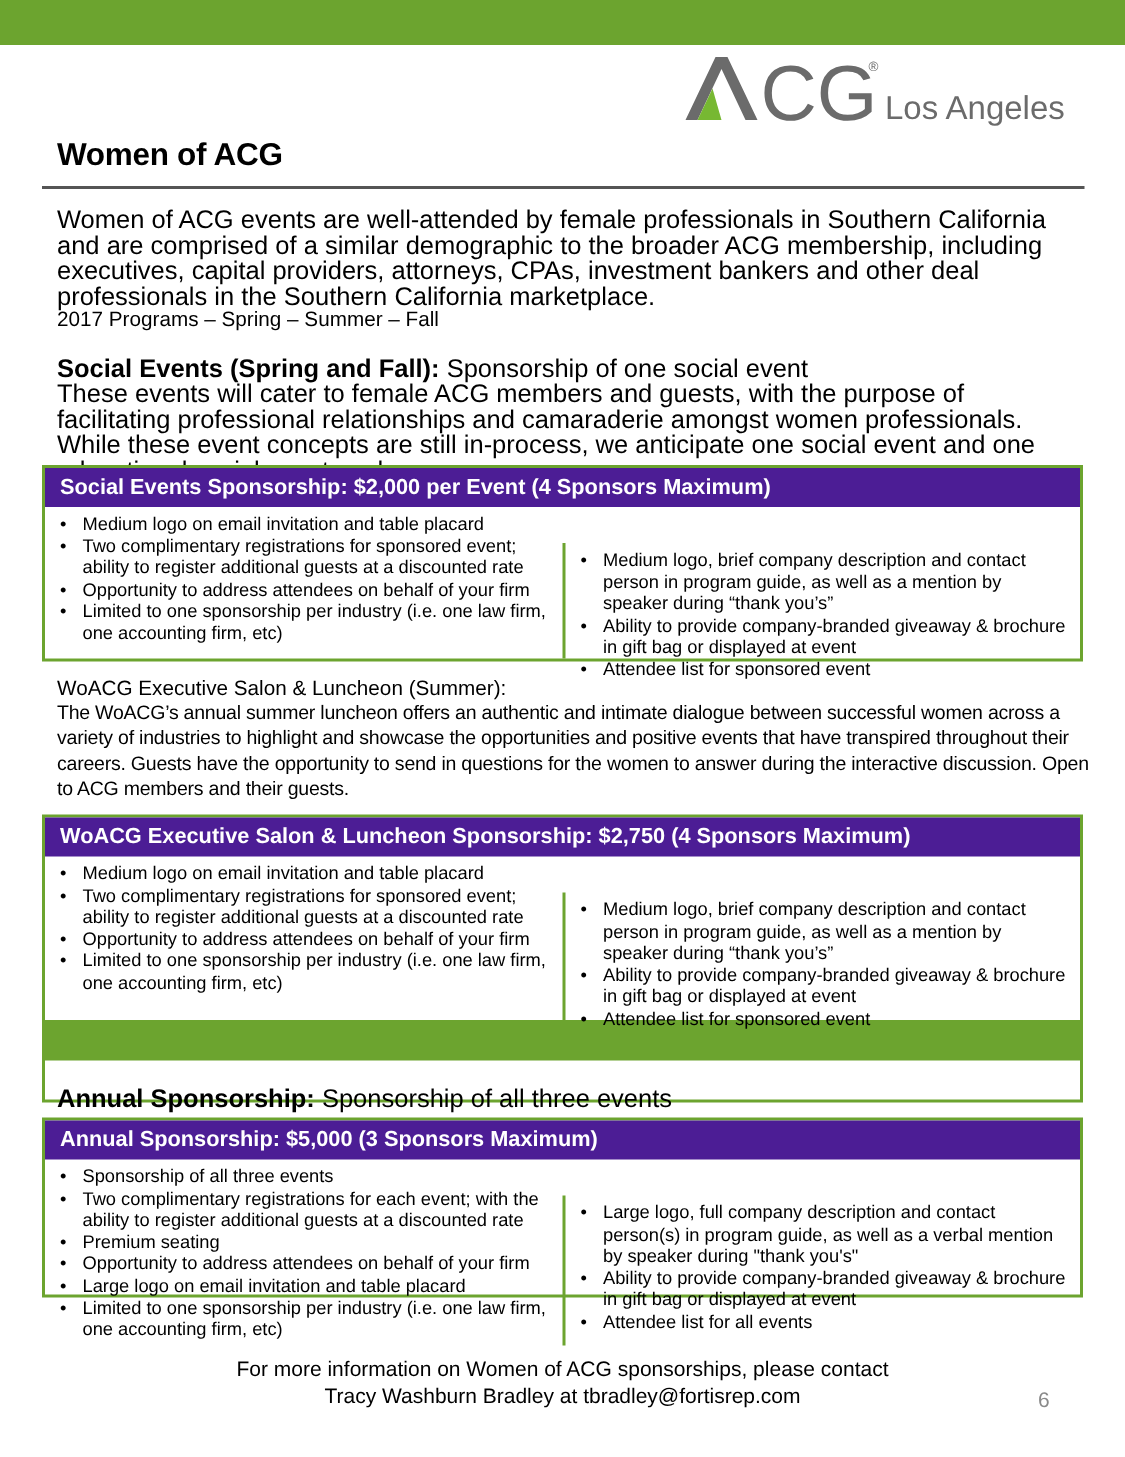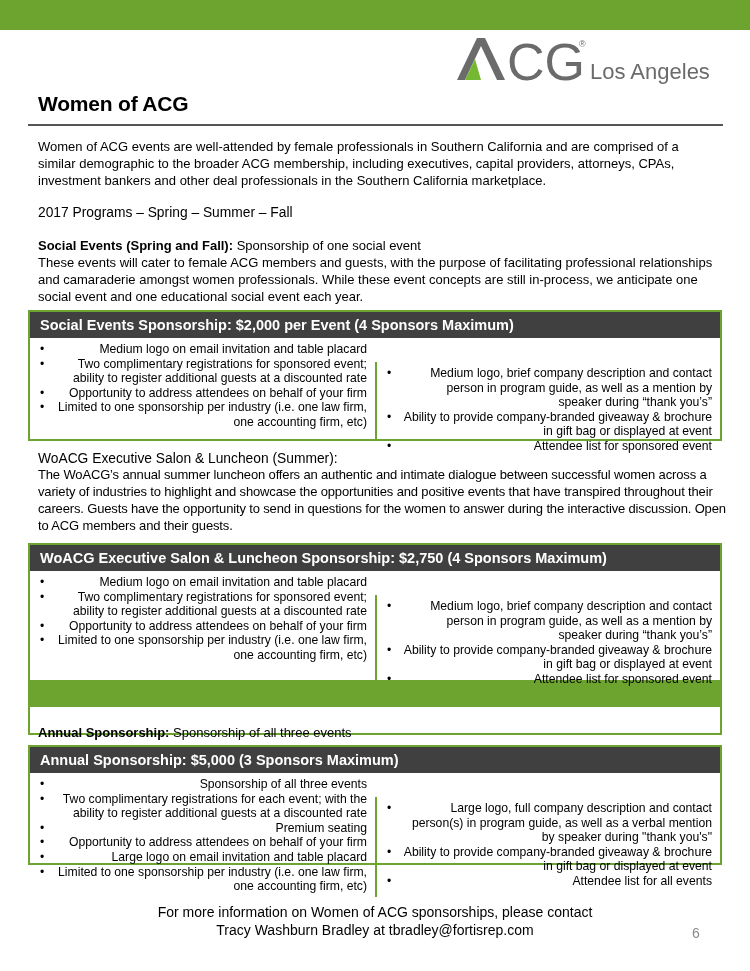--- a/index.html
+++ b/index.html
@@ -7,32 +7,32 @@
     width: 750px; height: 971px; background: #ffffff; position: relative; overflow: hidden;
     font-family: "Liberation Sans", sans-serif; color: #000;
   }
   .topbar { position: absolute; left: 0; top: 0; width: 750px; height: 30px; background: #6ca42f; }
   .logo { position: absolute; left: 455px; top: 34px; width: 270px; height: 52px; }
   .logo svg { display: block; }
   .title {
     position: absolute; left: 38px; top: 92px; font-size: 21px; font-weight: bold; letter-spacing: -0.2px;
   }
   .title-rule { position: absolute; left: 28px; top: 124px; width: 695px; height: 2px; background: #555; }
-  .para { position: absolute; left: 38px; font-size: 13px; line-height: 17px; width: 680px; }
+  .para { position: absolute; left: 38px; font-size: 17px; line-height: 17px; width: 680px; }
   .intro { top: 138px; }
   .programs { top: 204px; font-weight: normal; font-size: 13.8px; }
   .social-intro { top: 237px; }
   .bold { font-weight: bold; }
   .luncheon-heading { top: 450px; left: 38px; font-weight: normal; font-size: 13.8px; }
   .luncheon-text { top: 466px; font-family: "Liberation Sans", sans-serif; font-size: 13px; line-height: 17px; width: 690px; letter-spacing: -0.15px; }
   .annual-intro { top: 724px; left: 38px; }
 
   .box { position: absolute; left: 28px; width: 694px; border: 2px solid #6ca42f; box-sizing: border-box; background: #fff; }
-  .box-head { background: #404040; color: #fff; font-weight: bold; font-size: 14.5px; height: 26px; line-height: 26px; padding-left: 10px; }
-  .box-body { display: flex; text-align: right; }
+  .box-head { background: #4c1d95; color: #fff; font-weight: bold; font-size: 14.5px; height: 26px; line-height: 26px; padding-left: 10px; }
+  .box-body { display: flex; }
   .col { width: 50%; box-sizing: border-box; padding: 4px 8px 6px 10px; font-size: 12.2px; line-height: 14.6px; }
   .col + .col { border-left: 2px solid #6ca42f; margin-top: 24px; }
   .col ul { margin: 0; padding: 0; list-style: none; }
   .col li { position: relative; padding-left: 15px; }
   .col li::before { content: "\2022"; position: absolute; left: 0; top: 0; }
   .box-foot { background: #6ca42f; height: 27px; }
 
   .box1 { top: 310px; height: 131px; }
   .box1 .box-body { height: 101px; }
   .box2 { top: 543px; height: 192px; }

